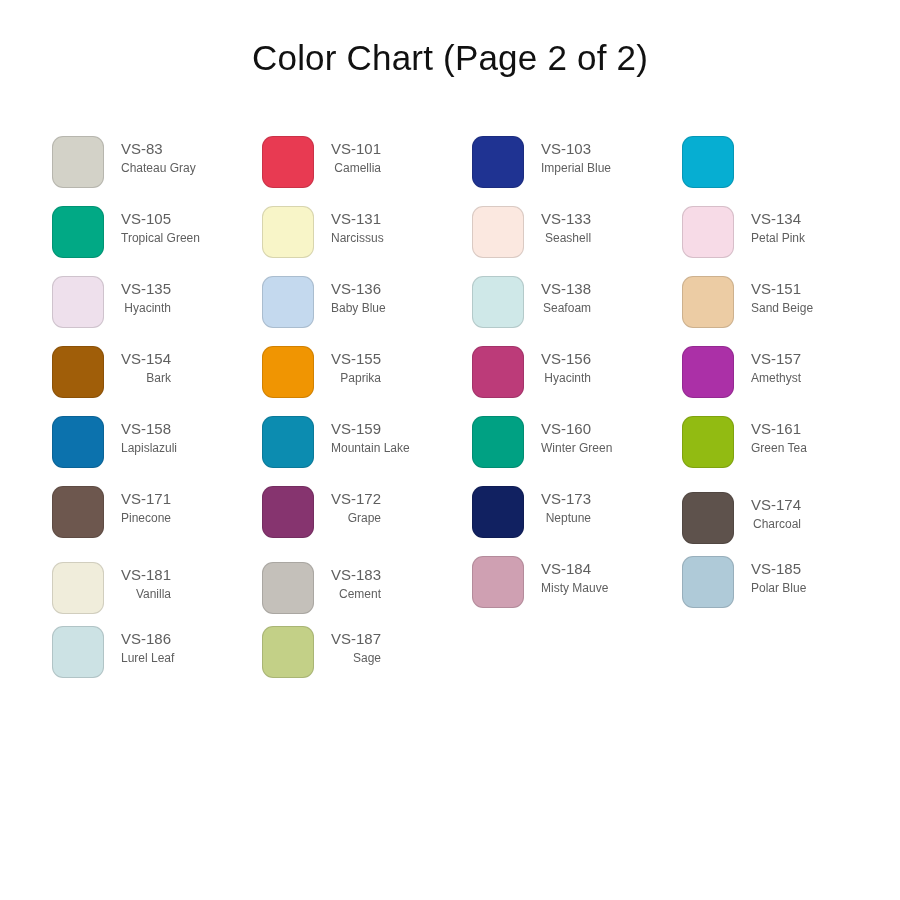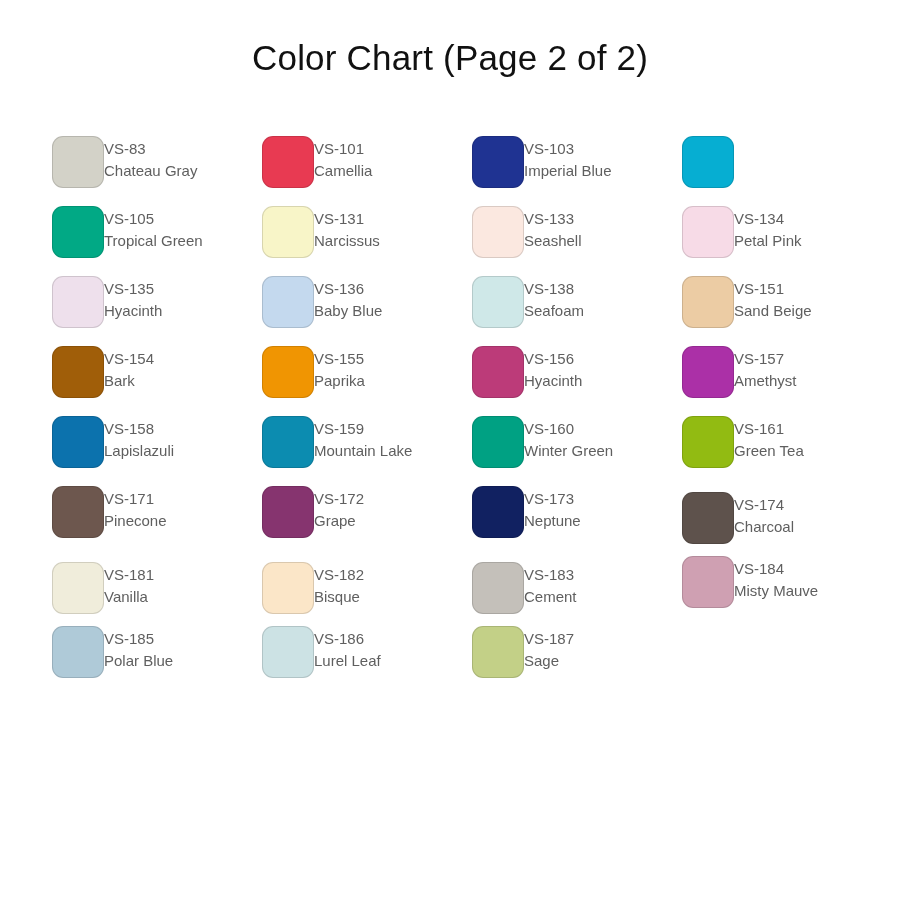--- a/index.html
+++ b/index.html
@@ -36,42 +36,44 @@
     top: 136px;
     left: 52px;
     width: 800px;
     display: grid;
     grid-template-columns: repeat(4, 210px);
     grid-auto-rows: 70px;
   }
   .swatch-cell {
     display: flex;
     align-items: flex-start;
+    gap: 17px;
   }
   .swatch-chip {
     width: 52px;
     height: 52px;
     flex: 0 0 52px;
     border-radius: 11px;
     box-sizing: border-box;
     border: 1px solid rgba(0, 0, 0, 0.13);
   }
   .swatch-text {
     padding-top: 2px;
     line-height: 1.47;
   }
   .swatch-code {
     font-size: 15px;
     color: #5f5f5f;
     white-space: nowrap;
   }
   .swatch-name {
-    font-size: 15px;
+    font-size: 12px;
     color: #5f5f5f;
     white-space: nowrap;
+    text-align: right;
   }
   .row-gap-before {
     margin-top: 6px;
   }
 </style>
 </head>
 <body>
 
 <div class="page">
 
@@ -243,27 +245,20 @@
         </div>
       </div>
       <div class="swatch-cell row-gap-before">
         <div class="swatch-chip" style="background-color: rgb(240, 237, 219);"></div>
         <div class="swatch-text">
           <div class="swatch-code">VS-181</div>
           <div class="swatch-name">Vanilla</div>
         </div>
       </div>
       <div class="swatch-cell row-gap-before">
-        <div class="swatch-chip" style="background-color: rgb(251, 230, 200);"></div>
-        <div class="swatch-text">
-          <div class="swatch-code">VS-182</div>
-          <div class="swatch-name">Bisque</div>
-        </div>
-      </div>
-      <div class="swatch-cell row-gap-before">
         <div class="swatch-chip" style="background-color: rgb(196, 192, 186);"></div>
         <div class="swatch-text">
           <div class="swatch-code">VS-183</div>
           <div class="swatch-name">Cement</div>
         </div>
       </div>
       <div class="swatch-cell">
         <div class="swatch-chip" style="background-color: rgb(207, 160, 178);"></div>
         <div class="swatch-text">
           <div class="swatch-code">VS-184</div>

